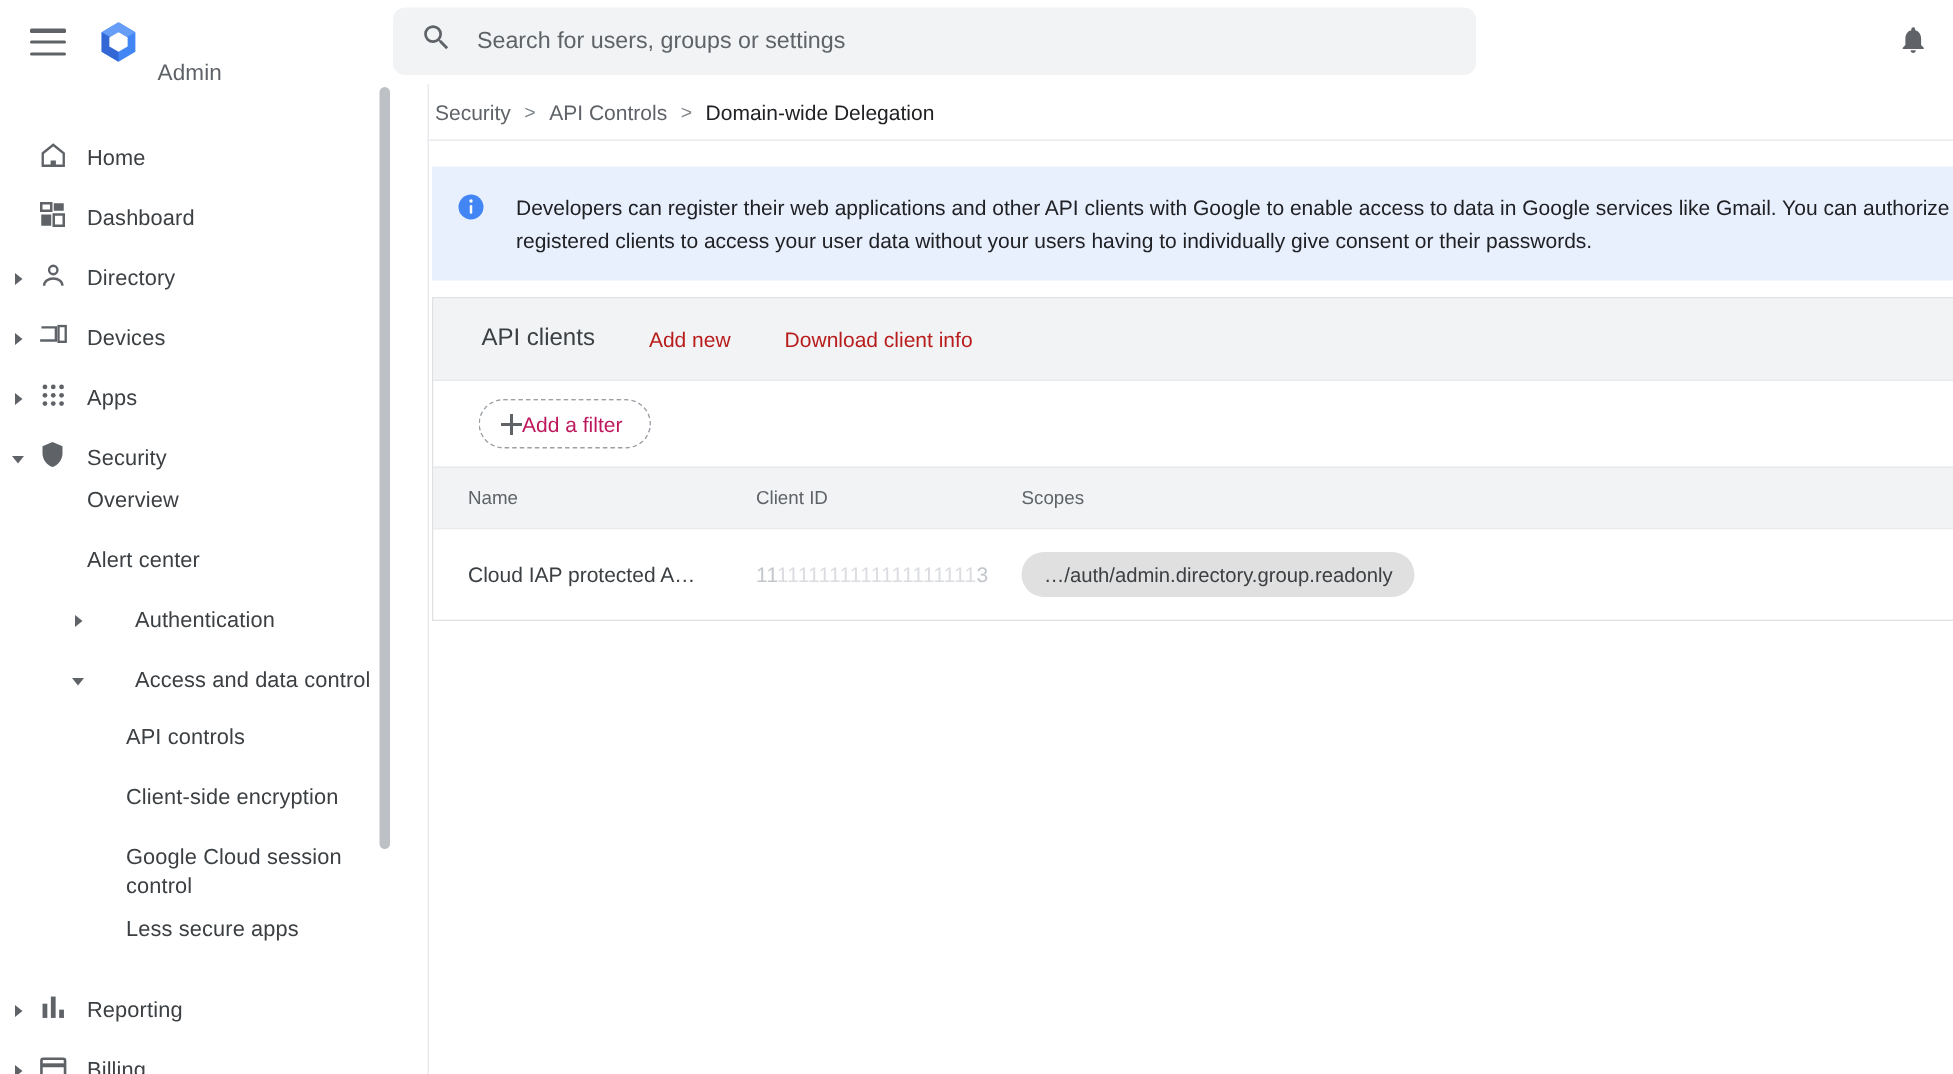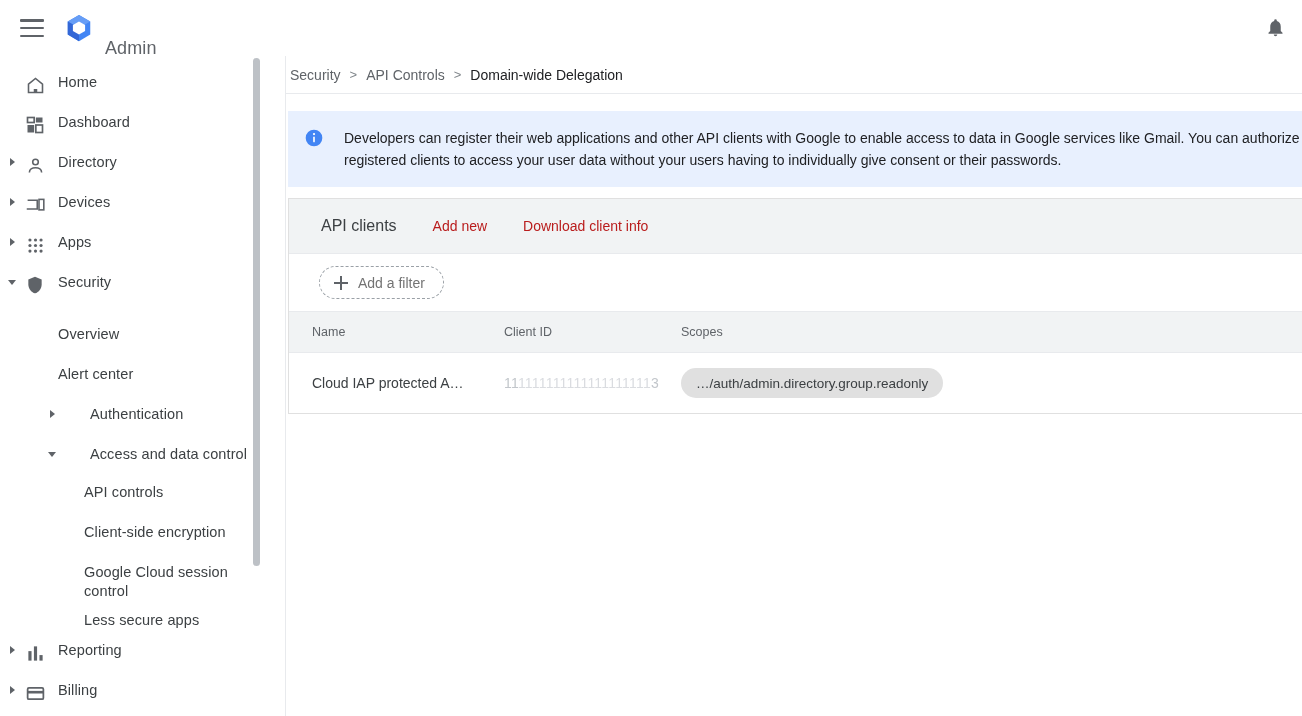--- a/index.html
+++ b/index.html
@@ -21,21 +21,21 @@
   .hamburger {
     width: 24px; height: 18px; margin-left: 20px; margin-right: 20px;
     display: flex; flex-direction: column; justify-content: space-between;
     cursor: pointer; flex: none;
   }
   .hamburger span { display: block; height: 2.5px; background: #5f6368; border-radius: 1px; }
 
   .brand { display: flex; align-items: center; gap: 11px; flex: none; }
   .logo-hex { width: 30px; height: 30px; display: block; }
   .brand-name {
-    font-size: 18px; color: #5f6368; letter-spacing: .1px;
+    font-size: 15px; color: #5f6368; letter-spacing: .1px;
     font-family: "Liberation Sans", sans-serif;
     margin-top: 41px;
   }
 
   .searchwrap {
     position: absolute; left: 262px; top: 5px;
     width: 722px; height: 45px;
     background: #f1f3f4; border-radius: 8px;
     display: flex; align-items: center; cursor: text;
   }
@@ -50,21 +50,21 @@
   .bell { position: absolute; right: 8px; top: 10px; width: 38px; height: 38px;
           display: flex; align-items: center; justify-content: center; cursor: pointer;
           border-radius: 50%; }
 
   
   .sidebar {
     position: absolute; top: 56px; left: 0; width: 262px; height: 660px;
     background: #fff; overflow: hidden; padding-top: 18px;
   }
   .nav-item {
-    position: relative; display: flex; align-items: flex-start;
+    position: relative; display: flex; align-items: flex-end;
     height: 40px; padding-left: 0; cursor: pointer;
   }
   .nav-caret {
     position: absolute; left: 4px; width: 16px; height: 16px;
     display: flex; align-items: center; justify-content: center;
   }
   .caret-right { width: 0; height: 0; border-left: 5px solid #5f6368;
                  border-top: 4px solid transparent; border-bottom: 4px solid transparent; }
   .caret-down { width: 0; height: 0; border-top: 5px solid #5f6368;
                 border-left: 4px solid transparent; border-right: 4px solid transparent; }
@@ -116,24 +116,24 @@
   }
   .card-head {
     height: 55px; background: #f1f3f4; display: flex; align-items: center;
     padding-left: 32px; gap: 36px; border-bottom: 1px solid #e8eaed;
   }
   .card-title { font-size: 16px; color: #3c4043; font-weight: 500; }
   .card-link { font-size: 14px; color: #b91c1c; cursor: pointer; }
 
   .filter-row { height: 57px; display: flex; align-items: center; padding-left: 30px; background:#fff; }
   .filter-chip {
-    display: flex; align-items: center; gap: 10px;
+    display: flex; align-items: center; 
     height: 33px; padding: 0 18px 0 14px;
     border: 1px dashed #9aa0a6; border-radius: 17px;
-    font-size: 14px; color: #737373; cursor: pointer; background: #fff;
+    font-size: 14px; color: #be185d; cursor: pointer; background: #fff;
   }
   .plus { position: relative; width: 14px; height: 14px; flex: none; }
   .plus::before, .plus::after { content: ""; position: absolute; background: #5f6368; }
   .plus::before { left: 6px; top: 0; width: 2px; height: 14px; }
   .plus::after  { top: 6px; left: 0; height: 2px; width: 14px; }
 
   .thead {
     height: 42px; background: #f1f3f4; display: flex; align-items: center;
     border-top: 1px solid #e8eaed; border-bottom: 1px solid #e8eaed;
   }
@@ -171,20 +171,28 @@
         <svg class="logo-hex" viewBox="0 0 32 32">
           <path d="M16 2 L28 9 L28 23 L16 30 L4 23 L4 9 Z" fill="#4285f4"></path>
           <path d="M16 2 L28 9 L16 16 L4 9 Z" fill="#669df6"></path>
           <path d="M4 9 L16 16 L16 30 L4 23 Z" fill="#3367d6"></path>
           <path d="M16 9 L22.5 12.8 L22.5 19.2 L16 23 L9.5 19.2 L9.5 12.8 Z" fill="#ffffff"></path>
         </svg>
       </span>
       <span class="brand-name">Admin</span>
     </div>
 
+    <div class="searchwrap">
+      <span class="search-icon">
+        <svg width="22" height="22" viewBox="0 0 24 24">
+          <path fill="#5f6368" d="M15.5 14h-.79l-.28-.27A6.47 6.47 0 0 0 16 9.5 6.5 6.5 0 1 0 9.5 16c1.61 0 3.09-.59 4.23-1.57l.27.28v.79l5 4.99L20.49 19l-4.99-5zm-6 0C7.01 14 5 11.99 5 9.5S7.01 5 9.5 5 14 7.01 14 9.5 11.99 14 9.5 14z"></path>
+        </svg>
+      </span>
+      <input class="search-input" type="text" placeholder="Search for users, groups or settings" style="">
+    </div>
 
     <div class="bell">
       <span>
         <svg width="21" height="21" viewBox="0 0 24 24">
           <path fill="#5f6368" d="M12 22c1.1 0 2-.9 2-2h-4a2 2 0 0 0 2 2zm6-6v-5c0-3.07-1.64-5.64-4.5-6.32V4a1.5 1.5 0 0 0-3 0v.68C7.63 5.36 6 7.92 6 11v5l-2 2v1h16v-1l-2-2z"></path>
         </svg>
       </span>
     </div>
   </div>
 

